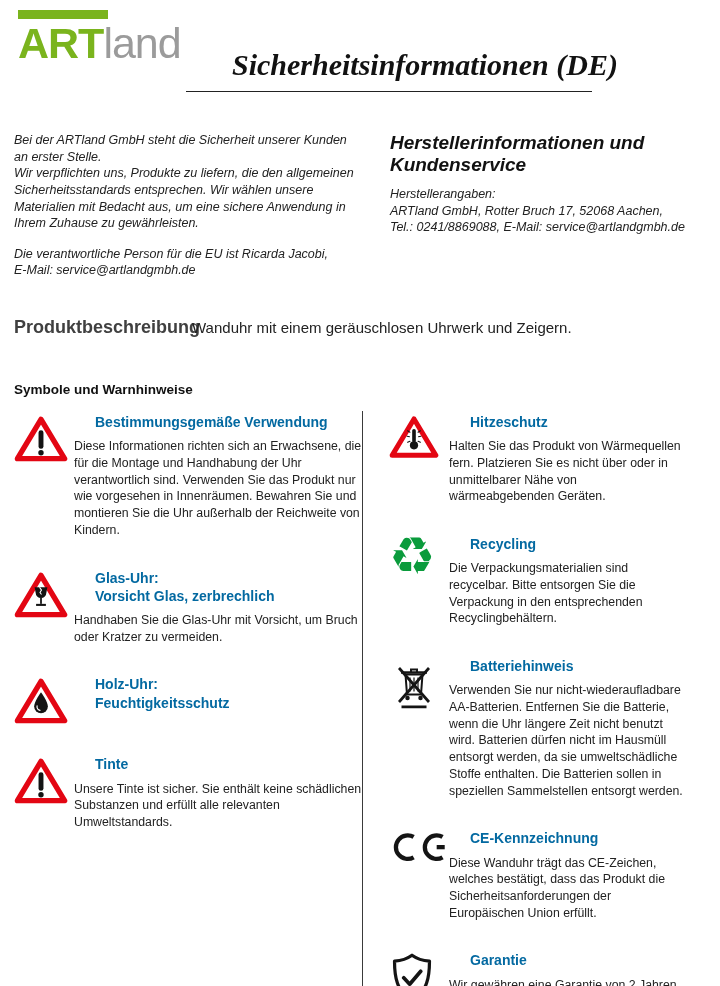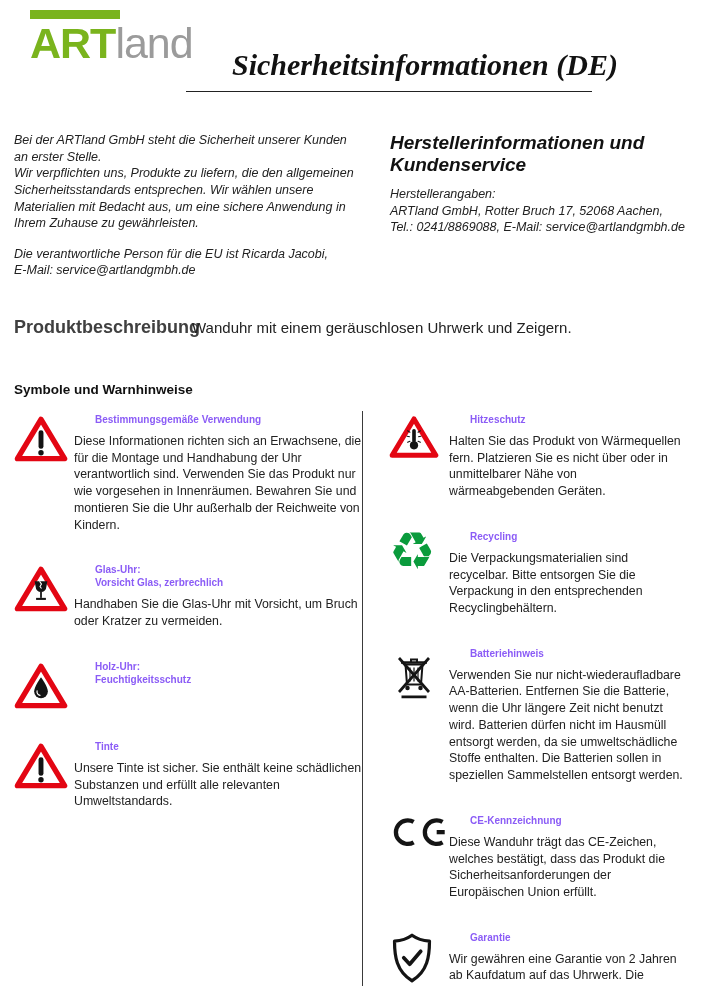--- a/index.html
+++ b/index.html
@@ -10,21 +10,21 @@
     color:#1a1a1a;
     -webkit-font-smoothing:antialiased;
   }
   .page {
     width:720px; height:986px; background:#fff;
     padding:8px 12px 0 14px; position:relative; overflow:hidden;
   }
 
   
   .header { position:relative; height:96px; }
-  .logo { position:absolute; left:16px; top:2px; }
+  .logo { position:absolute; left:4px; top:2px; }
   .logo-bar { width:90px; height:9px; background:var(--logo-green,#7ab41d); margin-bottom:3px; }
   .logo-text { font-size:43px; line-height:1; letter-spacing:-1px; white-space:nowrap; }
   .logo-art { color:var(--logo-green,#7ab41d); font-weight:bold; }
   .logo-land { color:var(--logo-gray,#9b9b9b); font-weight:normal; }
   .title-wrap {
     position:absolute; left:172px; top:40px; width:406px;
     border-bottom:1.6px solid #222; padding:0 0 9px 46px;
   }
   .doc-title {
     font-family:"Liberation Serif","DejaVu Serif",serif;
@@ -51,21 +51,21 @@
   .symbols { display:flex; margin-top:14px; align-items:stretch; }
   .sym-col { padding-top:2px; }
   .sym-col.left { width:348px; }
   .divider { border-left:1.5px solid #3a3a3a; }
   .sym-col.right { width:322px; padding-left:26px; }
 
   .sym-item { display:flex; margin-bottom:30px; }
   .sym-icon { flex:0 0 60px; padding-top:1px; }
   .sym-icon svg { display:block; }
   .sym-text { flex:1; }
-  .sym-title { font-size:10px; font-weight:bold; color:#8b5cf6; margin-bottom:7px; white-space:pre-line; line-height:1.3;padding-left:21px; }
+  .sym-title { font-size:14px; font-weight:bold; color:#0369a1; margin-bottom:7px; white-space:pre-line; line-height:1.3;padding-left:21px; }
   .sym-body { font-size:12.3px; line-height:1.36; color:#222; }
   .sym-note { margin-top:12px; }
   .sym-note strong { color:#111; }
 
   
   .tri-stroke { fill:#ffffff; stroke:var(--warning-red,#e30613); stroke-width:11; stroke-linejoin:round; }
   .ink { fill:#141414; }
   .ink-line { stroke:#141414; fill:none; }
   .white-line { stroke:#ffffff; fill:none; }
   .icon-recycle {

